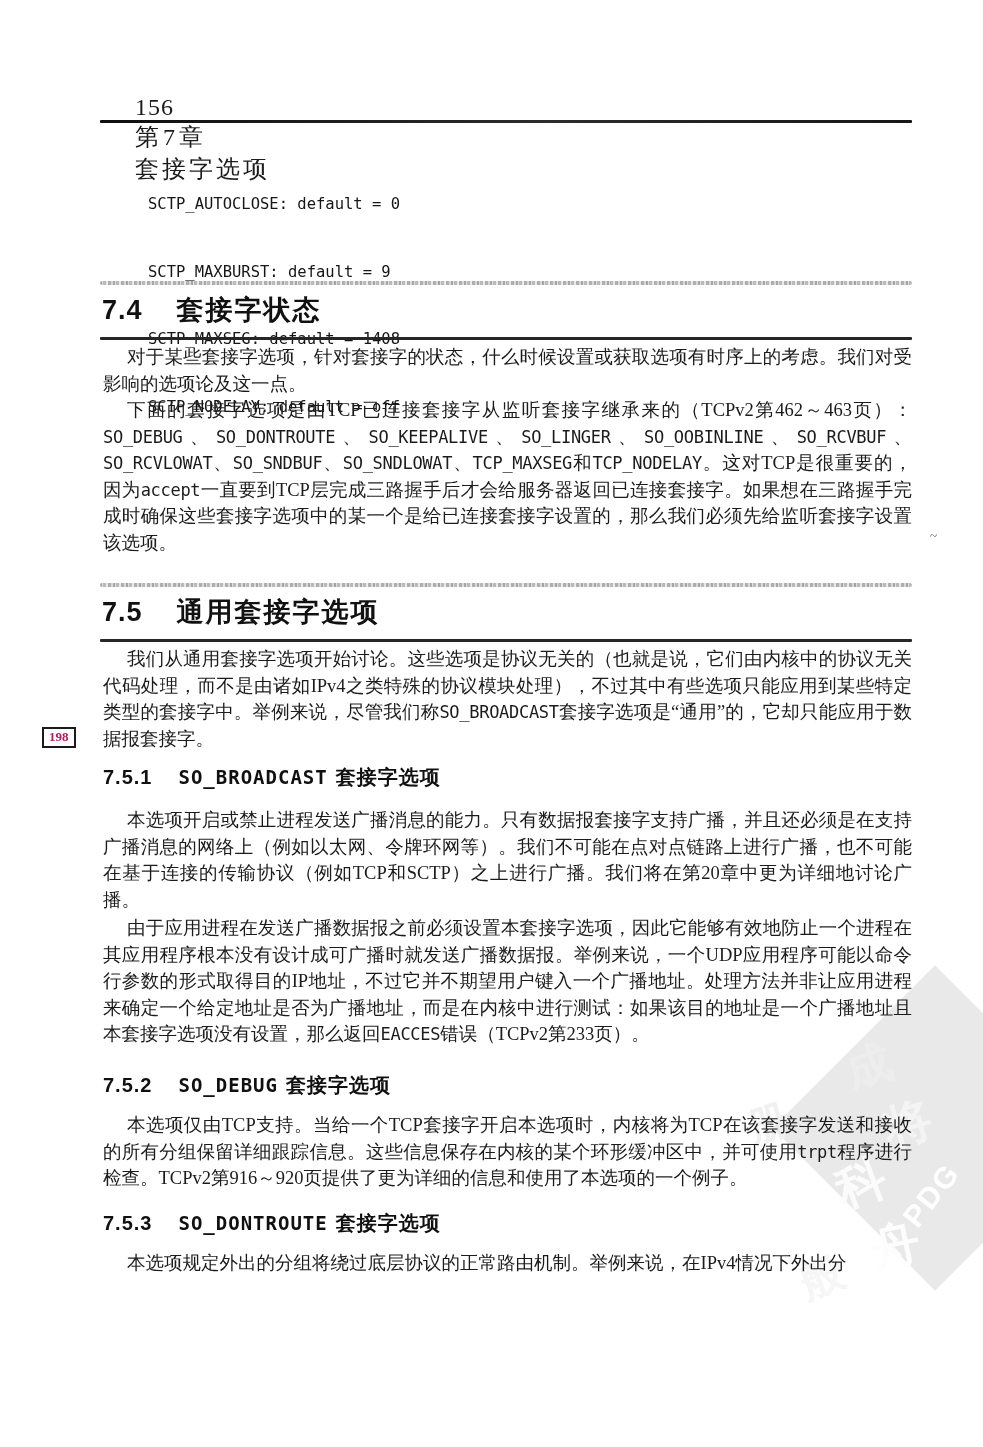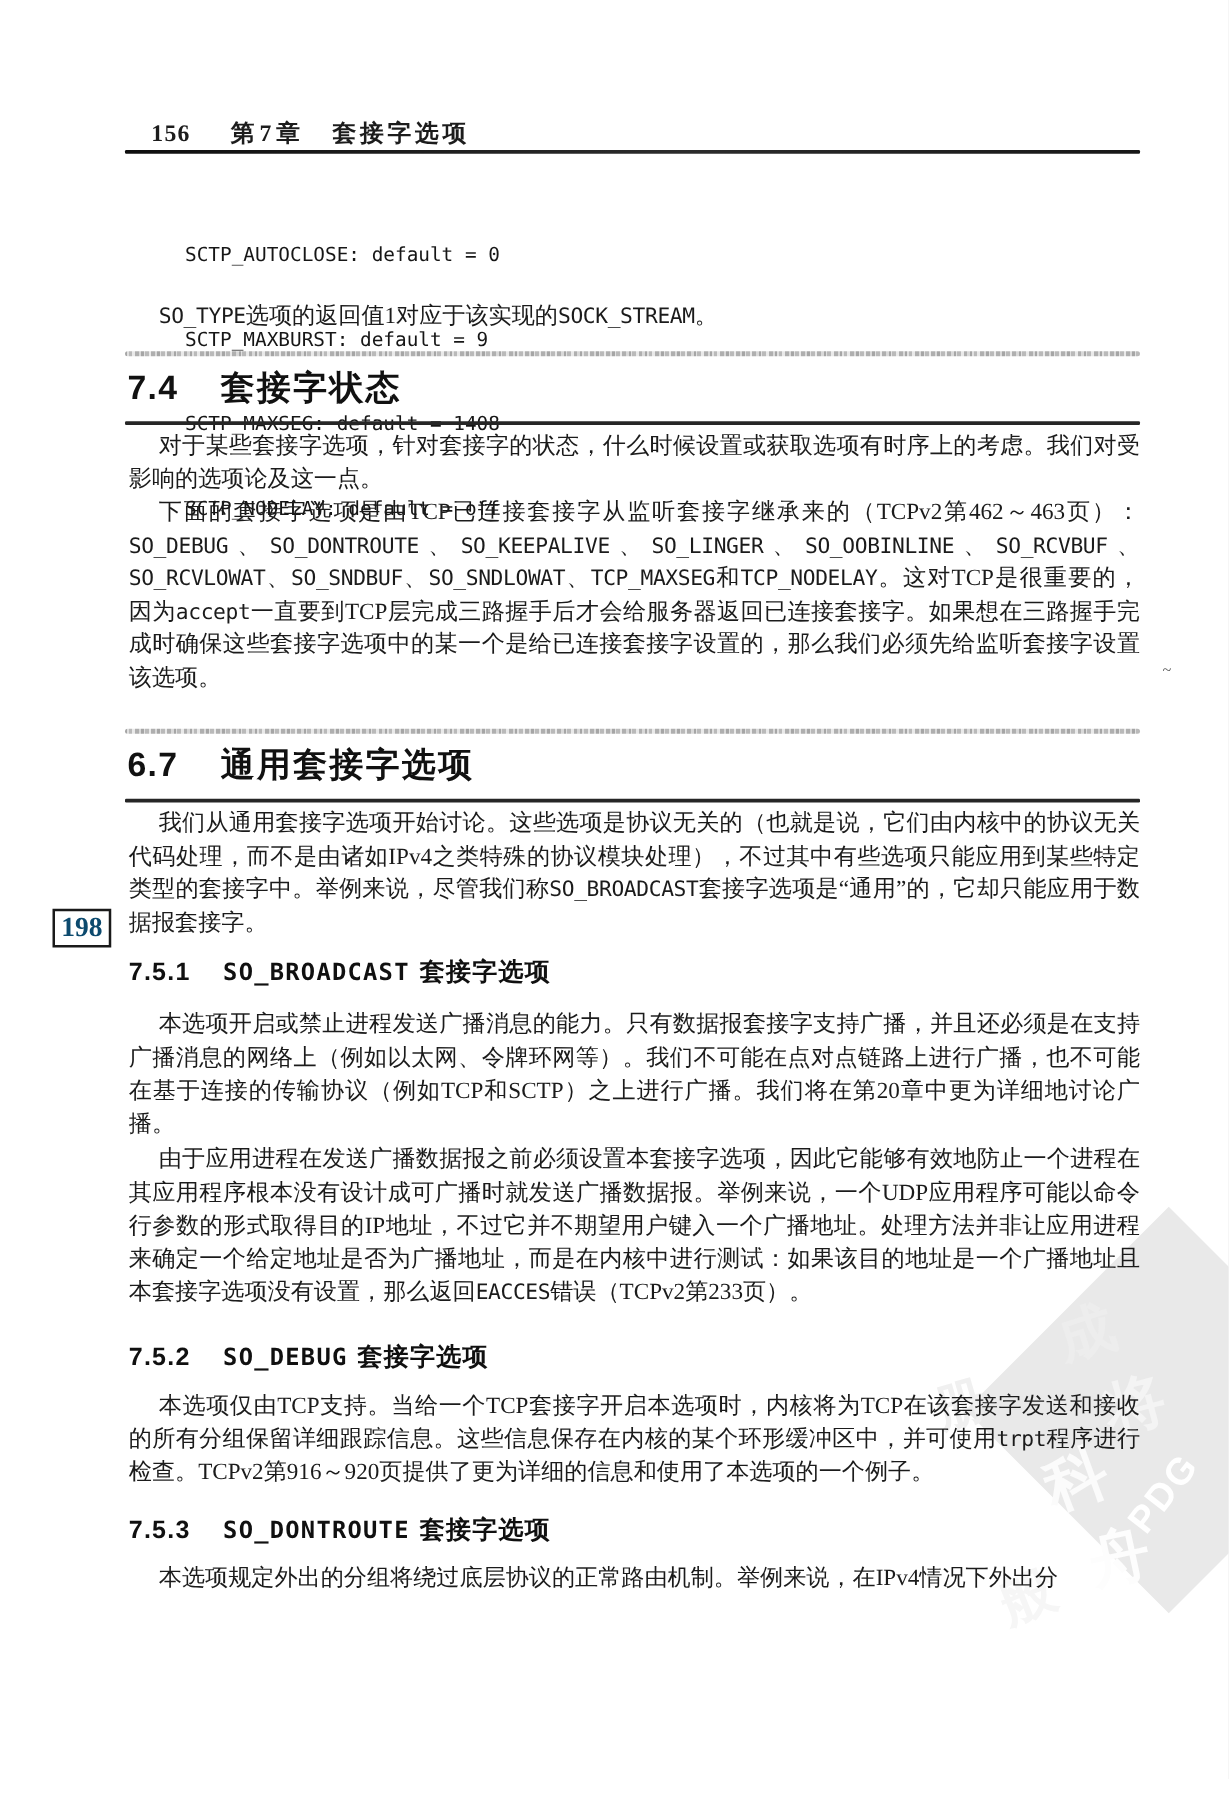--- a/index.html
+++ b/index.html
@@ -4,21 +4,21 @@
 <style>
   html,body{margin:0;padding:0;background:#e9e9e9;}
   .page{
     position:relative;width:983px;height:1447px;margin:0 auto;
     background:#ffffff;overflow:hidden;color:#1c1c1c;
     font-family:"Liberation Serif","DejaVu Serif",serif;
   }
   .content-abs{position:absolute;left:103px;width:809px;z-index:2;}
   .mono{font-family:"DejaVu Sans Mono","Liberation Mono",monospace;font-size:0.92em;letter-spacing:-0.3px;}
   
-  .runhead{top:94px;display:flex;align-items:baseline;font-size:19px;font-weight:700;}
+  .runhead{top:94px;display:flex;align-items:baseline;font-size:24px;font-weight:400;flex-direction:column;}
   .runhead .pagenum{margin-left:18px;letter-spacing:1px;}
   .runhead .chapter{margin-left:32px;letter-spacing:4px;}
   .runhead .chtitle{margin-left:22px;letter-spacing:3px;}
   .headrule{top:120px;left:100px;width:812px;height:3px;position:absolute;z-index:2;
     background:linear-gradient(90deg,#0e0e0e,#2c2c2c 55%,#171717);border-radius:1px;}
   
   .codeblock{top:148px;left:148px;position:absolute;z-index:2;
     font-family:"DejaVu Sans Mono","Liberation Mono",monospace;
     font-size:15.5px;line-height:22.5px;white-space:pre;color:#161616;}
   
@@ -34,21 +34,21 @@
   .h2row .ttl{margin-left:34px;letter-spacing:2px;}
   .rule-solid{height:3px;background:#262626;border-radius:1px;}
   
   .h3row{display:flex;align-items:baseline;position:absolute;left:103px;z-index:2;
     font-family:"Liberation Sans","DejaVu Sans",sans-serif;font-weight:bold;font-size:20px;color:#101010;}
   .h3row .num{letter-spacing:1px;}
   .h3row .code{margin-left:26px;font-family:"DejaVu Sans Mono","Liberation Mono",monospace;font-weight:bold;font-size:19px;letter-spacing:1px;}
   .h3row .suffix{margin-left:8px;letter-spacing:1px;}
   
   .marginbox{position:absolute;left:42px;top:727px;z-index:2;border:2px solid #1a1a1a;
-    padding:0 5px 1px 5px;font-size:22px;font-weight:600;color:#0c4a6e;background:#fff;}
+    padding:0 5px 1px 5px;font-size:13px;font-weight:600;color:#be185d;background:#fff;}
   
   .wm-diamond{position:absolute;left:820px;top:1013px;width:230px;height:230px;
     transform:rotate(45deg);transform-origin:center;background:#e9e9e9;z-index:0;}
   .wm-glyph{position:absolute;z-index:1;font-weight:bold;pointer-events:none;
     font-family:"Liberation Serif",serif;}
   .wg0{left:846px;top:1036px;font-size:46px;color:#ededed;transform:rotate(-18deg);}
   .wg1{left:884px;top:1092px;font-size:48px;color:#f4f4f4;transform:rotate(-15deg);}
   .wg2{left:836px;top:1150px;font-size:50px;color:#fbfbfb;transform:rotate(-20deg);}
   .wg3{left:872px;top:1214px;font-size:48px;color:#fdfdfd;transform:rotate(-12deg);}
   .wg4{left:800px;top:1248px;font-size:44px;color:#f6f6f6;transform:rotate(-22deg);}
@@ -79,37 +79,36 @@
   </div>
   <div class="headrule"></div>
 
   <div class="codeblock">
     <div>SCTP_AUTOCLOSE: default = 0</div>
     <div>SCTP_MAXBURST: default = 9</div>
     <div>SCTP_MAXSEG: default = 1408</div>
     <div>SCTP_NODELAY: default = off</div>
   </div>
 
-  <div class="content-abs para indent" style="top:240px;"><span class="mono">SO_TYPE</span><span>选项的返回值1对应于该实现的</span><span class="mono">SOCK_STREAM</span><span>。</span></div>
 
   <div class="sectblock" style="top:281px;">
     <div class="rule-speckle"></div>
     <div class="h2row">
       <span class="num">7.4</span>
       <span class="ttl">套接字状态</span>
     </div>
     <div class="rule-solid"></div>
   </div>
   <div class="content-abs para indent" style="top:344px;"><span>对于某些套接字选项，针对套接字的状态，什么时候设置或获取选项有时序上的考虑。我们对受影响的选项论及这一点。</span></div>
   <div class="content-abs para indent" style="top:397px;"><span>下面的套接字选项是由TCP已连接套接字从监听套接字继承来的（TCPv2第462～463页）：</span><span class="mono">SO_DEBUG</span><span>、</span><span class="mono">SO_DONTROUTE</span><span>、</span><span class="mono">SO_KEEPALIVE</span><span>、</span><span class="mono">SO_LINGER</span><span>、</span><span class="mono">SO_OOBINLINE</span><span>、</span><span class="mono">SO_RCVBUF</span><span>、</span><span class="mono">SO_RCVLOWAT</span><span>、</span><span class="mono">SO_SNDBUF</span><span>、</span><span class="mono">SO_SNDLOWAT</span><span>、</span><span class="mono">TCP_MAXSEG</span><span>和</span><span class="mono">TCP_NODELAY</span><span>。这对TCP是很重要的，因为</span><span class="mono">accept</span><span>一直要到TCP层完成三路握手后才会给服务器返回已连接套接字。如果想在三路握手完成时确保这些套接字选项中的某一个是给已连接套接字设置的，那么我们必须先给监听套接字设置该选项。</span></div>
 
   <div class="sectblock" style="top:583px;">
     <div class="rule-speckle"></div>
     <div class="h2row">
-      <span class="num">6.7</span>
+      <span class="num">7.5</span>
       <span class="ttl">通用套接字选项</span>
     </div>
     <div class="rule-solid"></div>
   </div>
   <div class="content-abs para indent" style="top:646px;"><span>我们从通用套接字选项开始讨论。这些选项是协议无关的（也就是说，它们由内核中的协议无关代码处理，而不是由诸如IPv4之类特殊的协议模块处理），不过其中有些选项只能应用到某些特定类型的套接字中。举例来说，尽管我们称</span><span class="mono">SO_BROADCAST</span><span>套接字选项是“通用”的，它却只能应用于数据报套接字。</span></div>
 
   <div class="marginbox">198</div>
 
   <div class="h3row" style="top:764px;">
     <span class="num">7.5.1</span>

